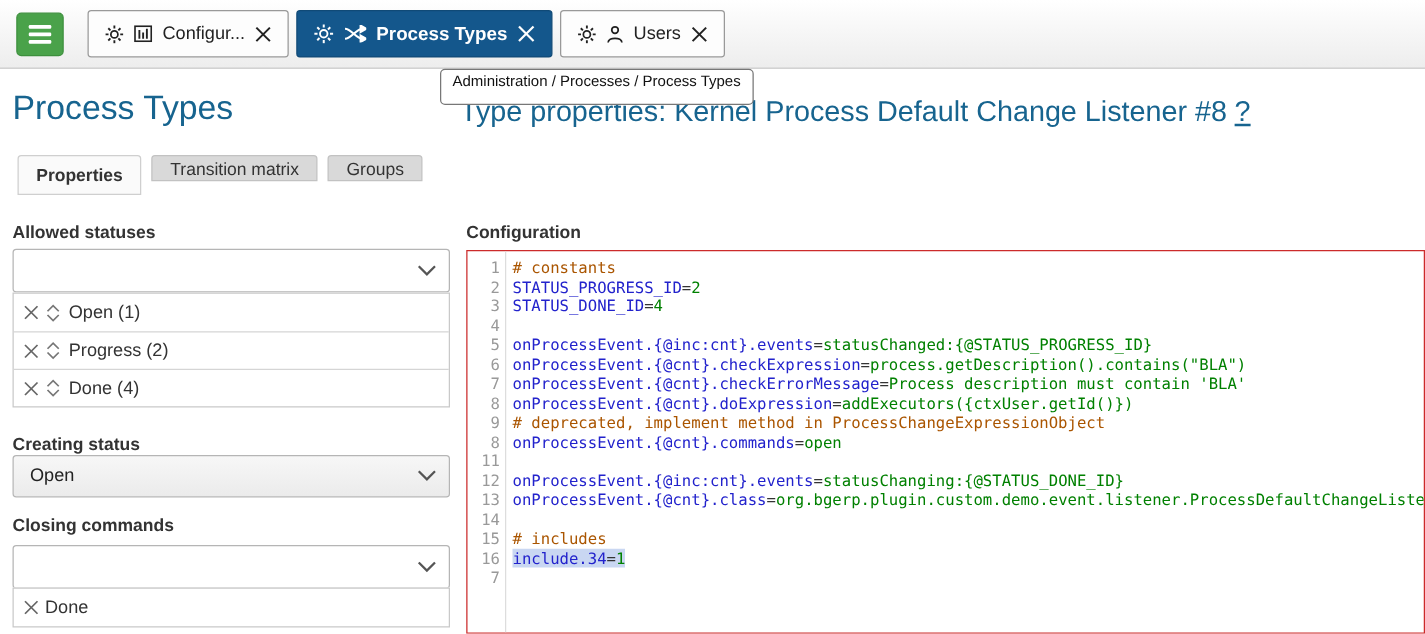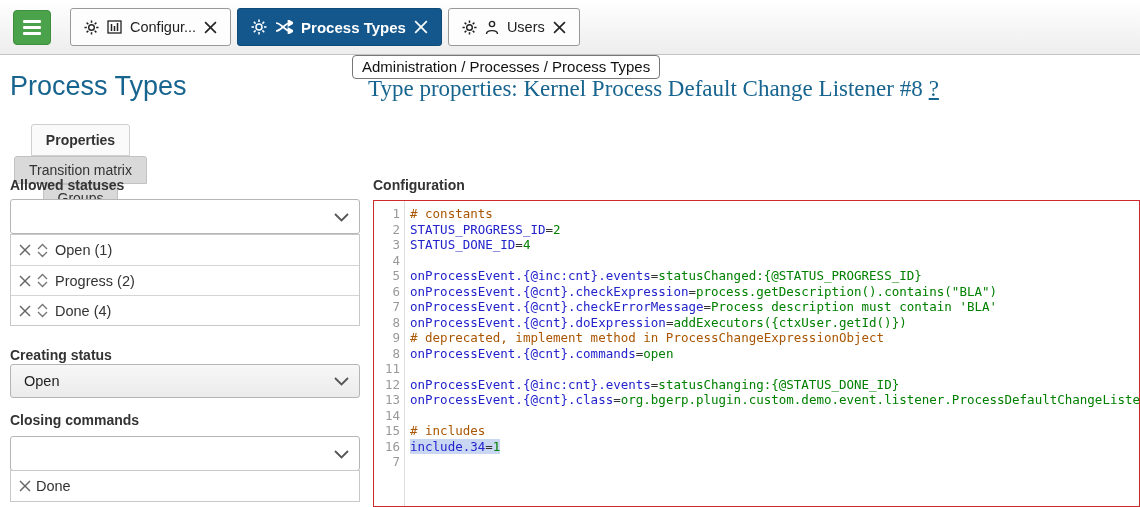--- a/index.html
+++ b/index.html
@@ -17,33 +17,33 @@
   .menu-btn span { display:block; width:18px; height:3px; background:#fff; border-radius:1px; }
   .ttab { display:inline-flex; align-items:center; gap:8px; height:38px; padding:0 13px;
           border:1px solid #999; border-radius:3px; background:#fdfdfd; margin-right:6px;
           font-size:14.5px; color:#222; cursor:pointer; white-space:nowrap; }
   .ttab svg { display:block; }
   .ttab.active { background:#14578c; border-color:#104a77; color:#fff; font-weight:bold; font-size:15px; }
   .icon { display:inline-flex; align-items:center; }
 
   
   .tooltip { position:absolute; left:352px; top:55px; z-index:9; background:#fff;
-             border:1px solid #777; border-radius:4px; padding:2px 9px 3px;
-             font-size:15px; color:#111; white-space:nowrap; }
+             border:1px solid #777; border-radius:4px; padding:2px 9px 11px;
+             font-size:12px; color:#111; white-space:nowrap; }
 
   
   .page-title { position:absolute; left:10px; top:71px; font-size:27px; font-weight:500;
                 color:#17648f; }
   .props-title { position:absolute; left:368px; top:76px; font-size:23px; font-weight:500;
-                 color:#17648f; white-space:nowrap;font-family:Liberation Serif, serif; }
+                 color:#17648f; white-space:nowrap; }
   .props-title a { color:#17648f; text-decoration:underline; margin-left:6px; cursor:pointer; }
 
   
-  .subtabs { position:absolute; left:14px; top:124px; display:flex; gap:0; align-items:center;flex-direction:column; }
-  .subtab { height:28px; padding:0 14px; display:flex; align-items:center;
+  .subtabs { position:absolute; left:14px; top:124px; display:flex; gap:8px; align-items:flex-start; }
+  .subtab { height:21px; padding:0 14px; display:flex; align-items:center;
             background:#d9d9d9; border:1px solid #c2c2c2; border-radius:3px 3px 0 0;
             font-size:14px; color:#333; cursor:pointer; }
   .subtab.active { background:#fafafa; border-color:#cfcfcf; font-weight:bold; height:32px; }
 
   
   .form-label { position:absolute; left:10px; font-weight:bold; font-size:14px; color:#333; }
   .combo { position:absolute; left:10px; width:350px; height:35px; background:#fff;
            border:1px solid #b5b5b5; border-radius:3px; cursor:pointer; }
   .combo .chev { position:absolute; right:10px; top:50%; transform:translateY(-50%); }
   .select { background:linear-gradient(#f7f7f7,#ebebeb); }

